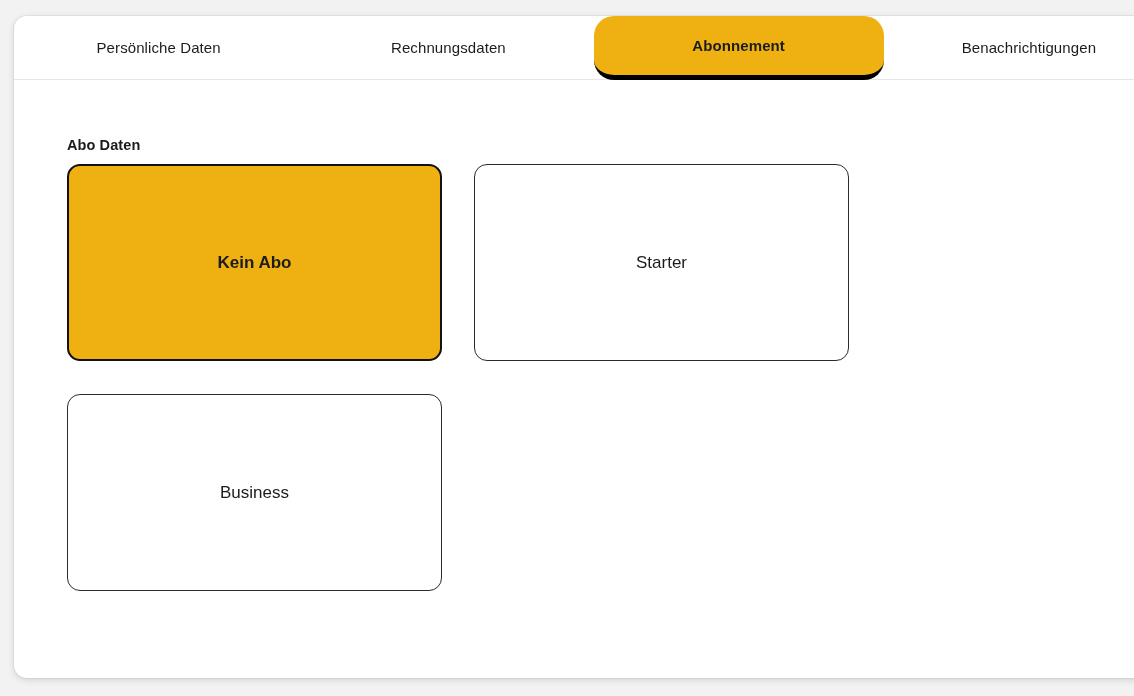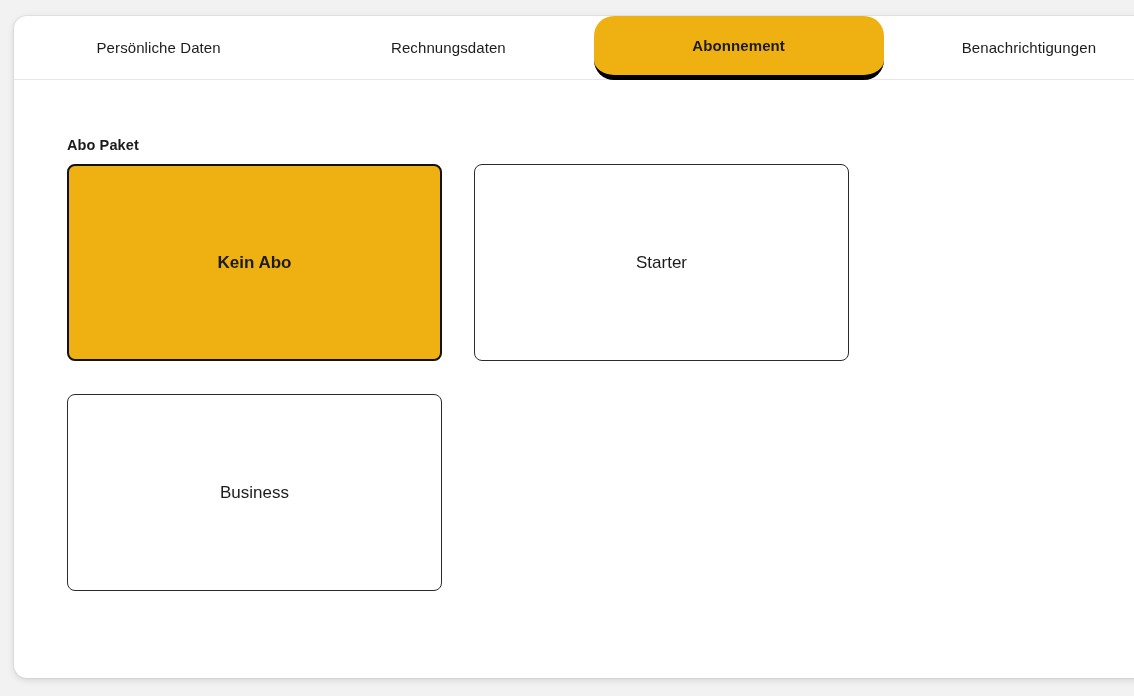--- a/index.html
+++ b/index.html
@@ -93,21 +93,21 @@
     grid-template-rows: 197px 197px;
     column-gap: 32px;
     row-gap: 33px;
   }
   .plan-card {
     display: flex;
     align-items: center;
     justify-content: center;
     background: #ffffff;
     border: 1px solid #2b2b2b;
-    border-radius: 8px;
+    border-radius: 13px;
     box-sizing: border-box;
     font-size: 17px;
     color: #1c1c1c;
     cursor: pointer;
     font-family: inherit;
     padding: 0;
   }
   .plan-card.selected {
     background: #eeb111;
     border: 2px solid #111111;
@@ -121,21 +121,21 @@
 
   <div class="tabbar">
     <button class="tab tab-personal">Persönliche Daten</button>
     <button class="tab tab-billing">Rechnungsdaten</button>
     <button class="tab tab-subscription">Abonnement</button>
     <button class="tab tab-notifications">Benachrichtigungen</button>
   </div>
 
   <div class="body">
 
-    <div class="section-title">Abo Paket</div>
+    <div class="section-title">Abo Daten</div>
 
     <div class="plan-grid">
       <button class="plan-card selected">Kein Abo</button>
       <button class="plan-card">Starter</button>
       <button class="plan-card">Business</button>
     </div>
 
   </div>
 </div>
 

